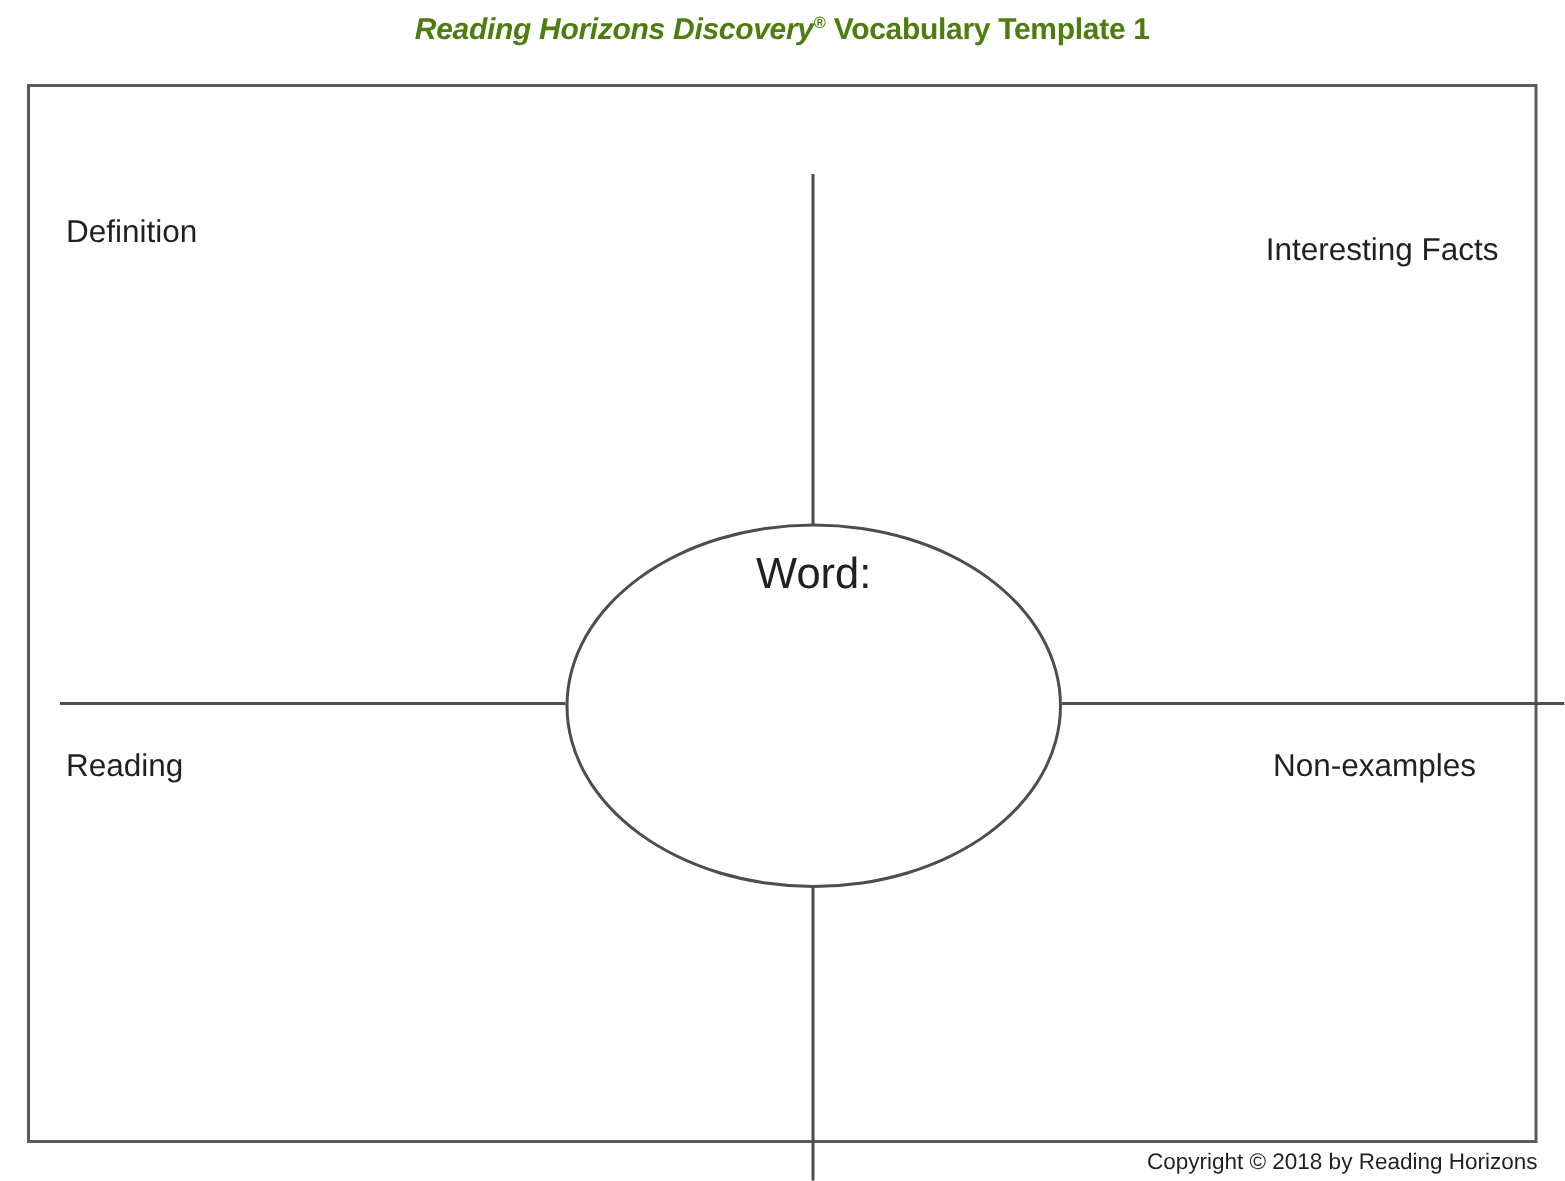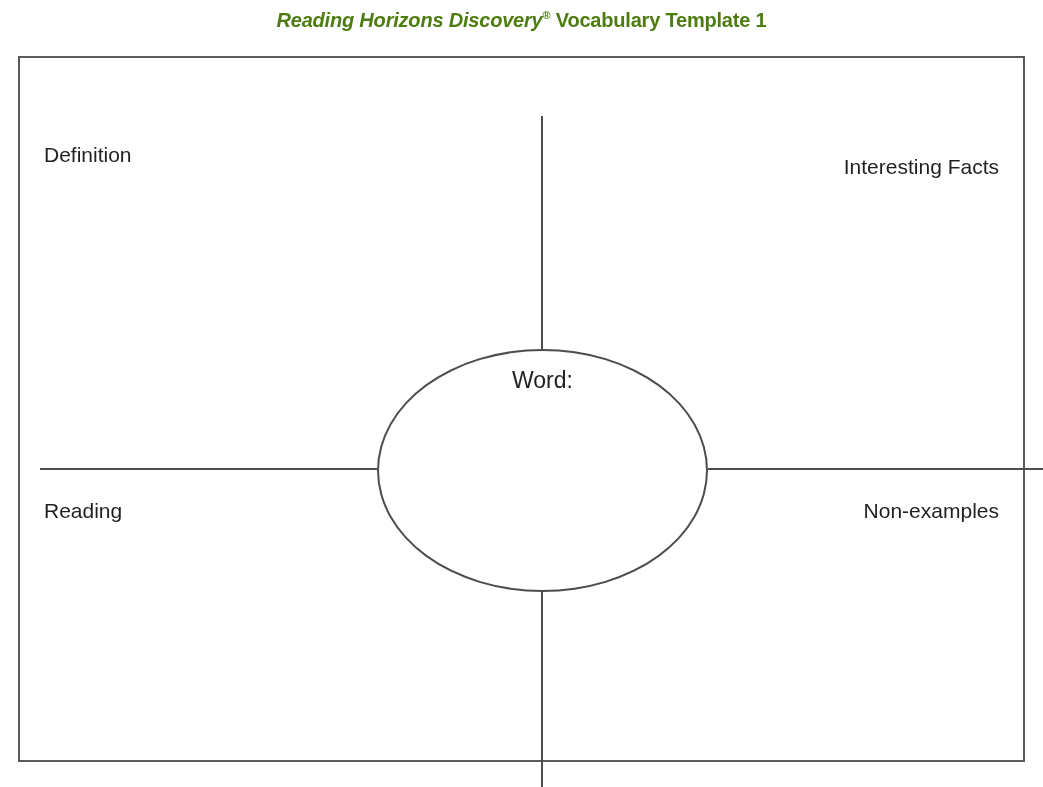--- a/index.html
+++ b/index.html
@@ -84,36 +84,36 @@
     border: 2px solid #4d4d4d;
     border-radius: 50%;
     background: #ffffff;
   }
   .ellipse-label {
     position: absolute;
     left: 357px;
     top: 309px;
     width: 331px;
     text-align: center;
-    font-size: 23px;
+    font-size: 29px;
     color: #231f20;
   }
 
   
   .quad-label {
     position: absolute;
     font-size: 21px;
     color: #231f20;
     white-space: nowrap;
     margin-top: 21px;
   }
   .label-definition  { left: 24px;  top: 64px;  text-align: left; }
   .label-facts       { right: 24px; top: 76px;  text-align: right; }
   .label-examples    { left: 24px;  top: 420px; text-align: left; }
-  .label-nonexamples { right: 24px; top: 420px; text-align: right; }
+  .label-nonexamples { right: 39px; top: 420px; text-align: right; }
 
   
   .copyright {
     position: absolute;
     right: 18px;
     top: 766px;
     font-size: 15px;
     color: #231f20;
     white-space: nowrap;
   }
@@ -142,14 +142,15 @@
     <div class="ellipse"></div>
     <div class="ellipse-label">Word:</div>
 
     <div class="quad-writing-area" style="position:absolute;left:2px;top:56px;width:519px;height:354px;"></div>
     <div class="quad-writing-area" style="position:absolute;left:523px;top:56px;width:480px;height:354px;"></div>
     <div class="quad-writing-area" style="position:absolute;left:2px;top:412px;width:519px;height:290px;"></div>
     <div class="quad-writing-area" style="position:absolute;left:523px;top:412px;width:480px;height:290px;"></div>
 
   </div>
 
+  <div class="copyright">Copyright © 2018 by Reading Horizons</div>
 
 </div>
 
 </body></html>

